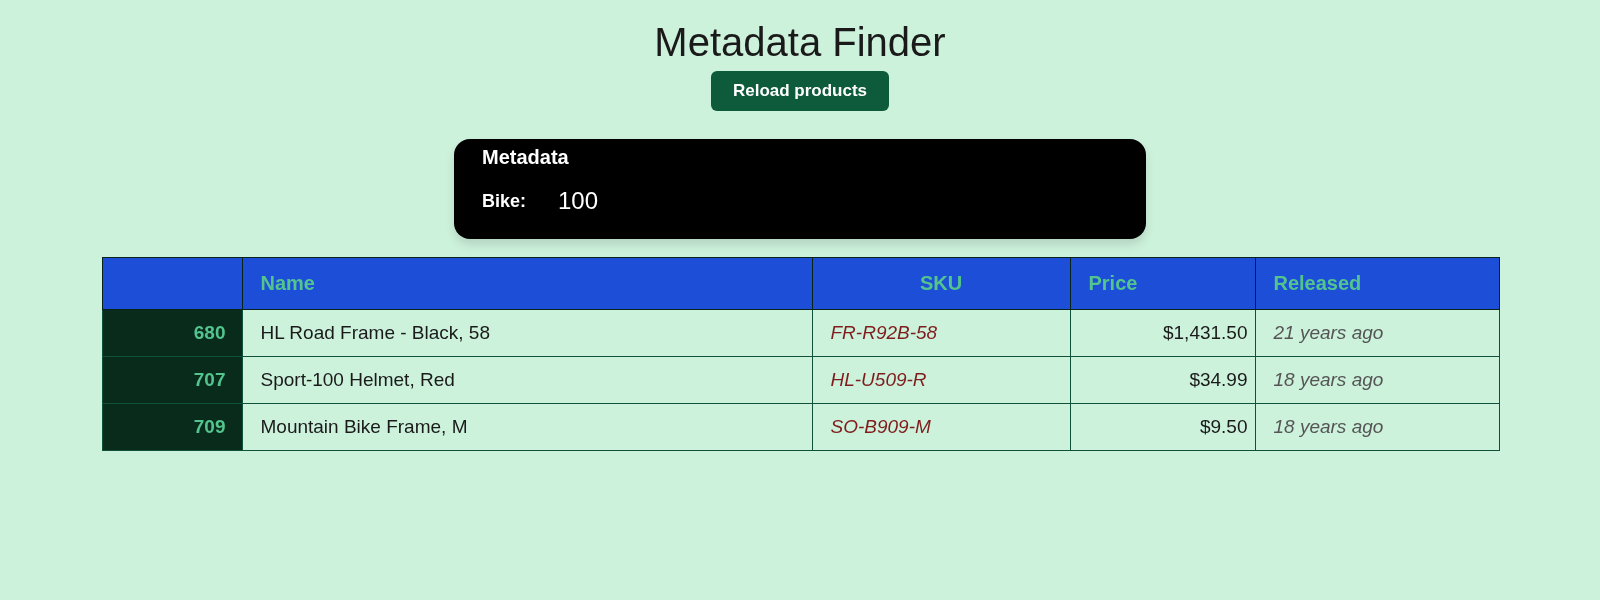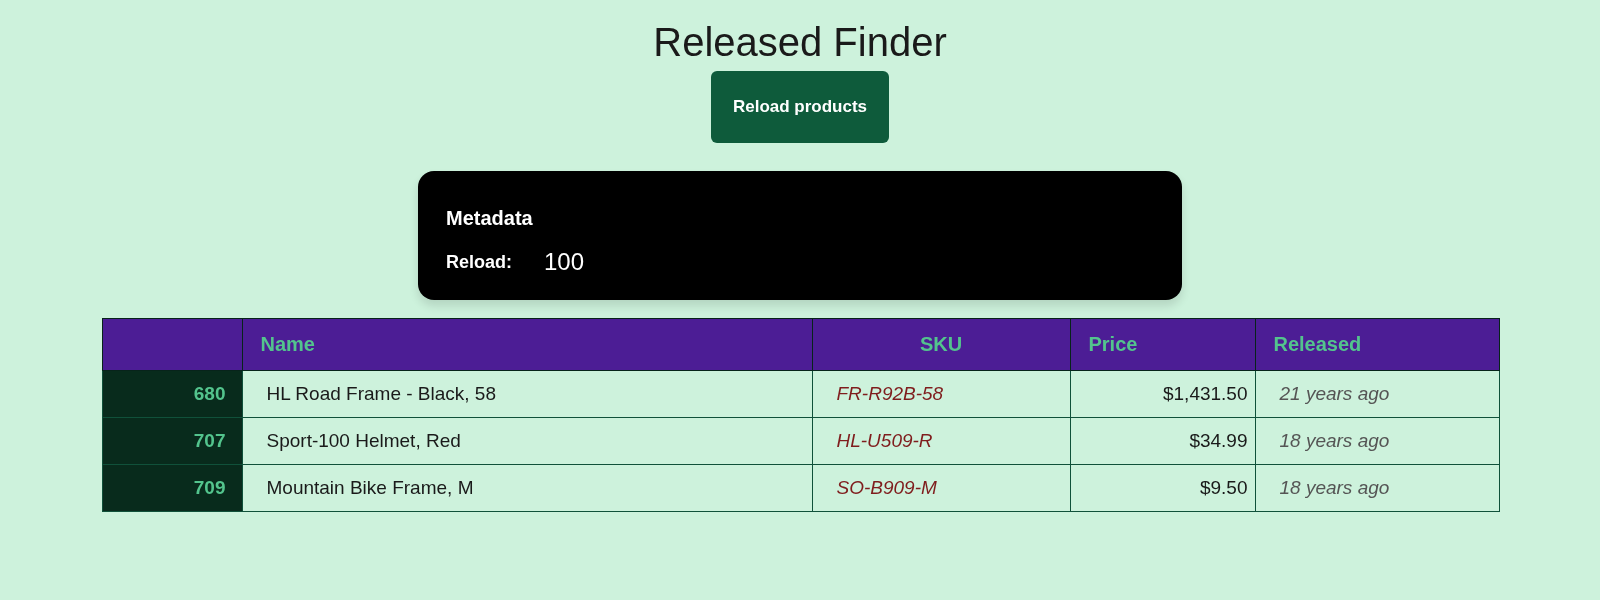--- a/index.html
+++ b/index.html
@@ -23,34 +23,34 @@
     .page-title {
       font-size: 40px;
       color: #1a1a1a;
       margin-top: 20px;
       font-weight: 400;
     }
     .reload-button {
       background-color: #0e5b3b;
       color: white;
       border: none;
-      padding: 26px 22px;
+      padding: 10px 22px;
       font-size: 17px;
       font-weight: bold;
       border-radius: 6px;
       cursor: pointer;
       margin-top: 6px;
     }
     .metadata-panel {
       background-color: #000000;
       color: white;
       border-radius: 16px;
       margin-top: 28px;
-      padding: 36px 28px 24px 28px;
-      width: 764px;
+      padding: 7px 28px 24px 28px;
+      width: 692px;
       box-shadow: 0 6px 10px rgba(0,0,0,0.12);
     }
     .metadata-title {
       font-family: Arial Black, Arial, sans-serif;
       font-size: 20px;
       font-weight: 900;
       margin-bottom: 18px;
     }
     .metadata-row {
       display: flex;
@@ -68,21 +68,21 @@
     .table-wrapper {
       width: 1397px;
       margin-top: 18px;
     }
     table {
       width: 100%;
       border-collapse: collapse;
       table-layout: fixed;
     }
     thead th {
-      background-color: #4c1d95;
+      background-color: #1d4ed8;
       color: #53c48d;
       text-align: left;
       padding: 14px 18px;
       font-size: 20px;
       font-weight: bold;
       border: 1px solid #07241a;
     }
     thead th.col-id {
       width: 140px;
     }
@@ -94,21 +94,21 @@
       text-align: center;
     }
     thead th.col-price {
       width: 185px;
       padding-left: 18px;
     }
     thead th.col-released {
       width: 244px;
     }
     tbody td {
-      padding: 12px 24px;
+      padding: 12px 18px;
       font-size: 19px;
       border: 1px solid #10513a;
       background-color: #cdf2dc;
       color: #1a1a1a;
     }
     tbody td.idcell {
       background-color: #082b1c;
       color: #53c48d;
       font-weight: bold;
       text-align: right;
@@ -124,27 +124,27 @@
     }
     tbody td.rel {
       font-style: italic;
       color: #555;
     }
   </style>
 </head>
 <body>
 
 <div class="container">
-  <h1 class="page-title">Released Finder</h1>
+  <h1 class="page-title">Metadata Finder</h1>
   <button class="reload-button">Reload products</button>
 
   <div class="metadata-panel">
     <div class="metadata-title">Metadata</div>
     <div class="metadata-row">
-      <span class="metadata-label">Reload:</span>
+      <span class="metadata-label">Bike:</span>
       <span class="metadata-value">100</span>
     </div>
   </div>
 
   <div class="table-wrapper">
     <table>
       <thead>
         <tr>
           <th class="col-id"></th>
           <th class="col-name">Name</th>

